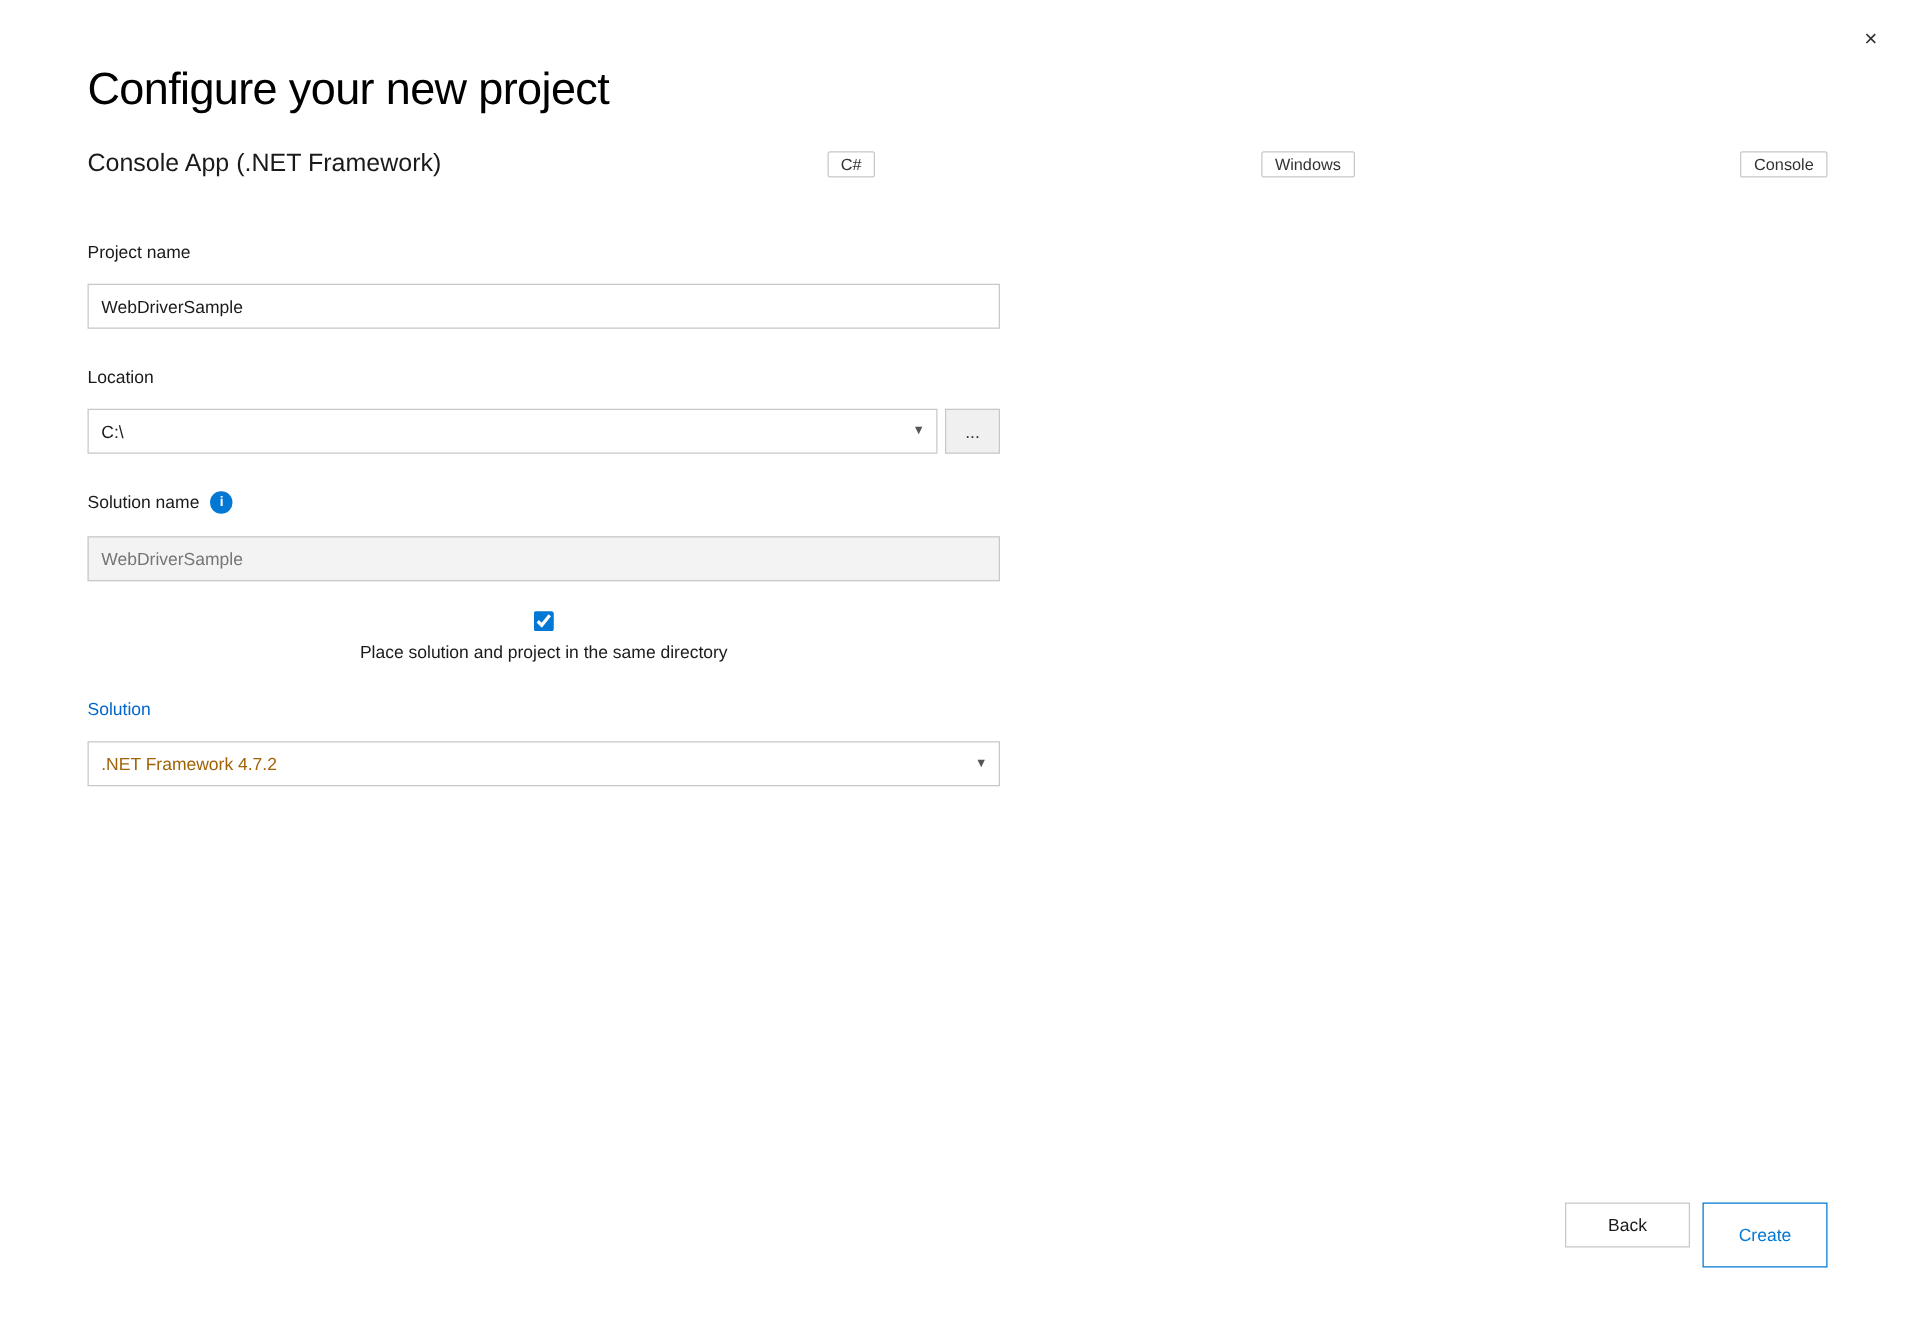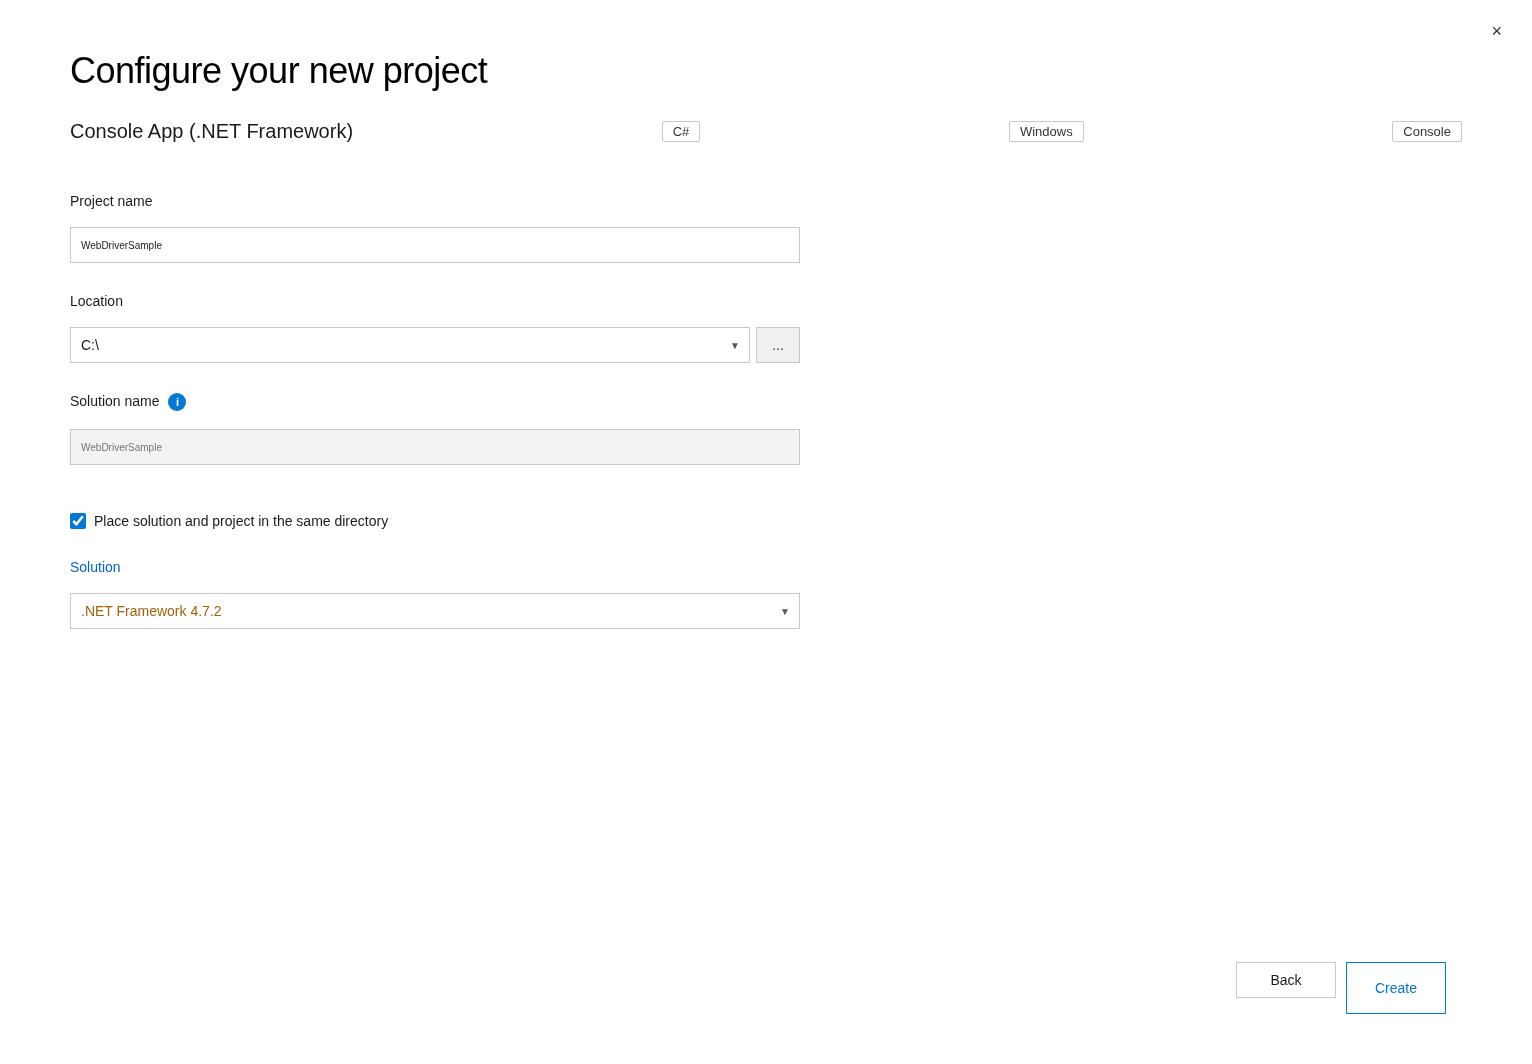--- a/index.html
+++ b/index.html
@@ -103,21 +103,21 @@
       cursor: pointer;
       margin-left: 5px;
       vertical-align: middle;
     }
 
     .text-input {
       width: 100%;
       height: 36px;
       border: 1px solid #c8c8c8;
       padding: 0 10px;
-      font-size: 10px;
+      font-size: 14px;
       color: #1a1a1a;
       background: #fff;
       outline: none;
     }
 
     .text-input.disabled-input {
       background: #f3f3f3;
       color: #a0a0a0;
     }
 
@@ -163,21 +163,22 @@
       font-size: 14px;
       cursor: pointer;
       padding: 0 10px;
       color: #333;
     }
 
     .checkbox-row {
       display: flex;
       align-items: center;
       gap: 8px;
-      margin-top: 36px;
+      margin-top: 12px;
+      flex-direction: column;
     }
 
     .checkbox-input {
       width: 16px;
       height: 16px;
       cursor: pointer;
       accent-color: #0078d4;
     }
 
     .checkbox-label {
@@ -198,21 +199,21 @@
       color: #a16207;
       background: #fff;
       appearance: none;
       outline: none;
       cursor: pointer;
     }
 
     .footer-row {
       position: absolute;
       bottom: 50px;
-      right: 86px;
+      right: 70px;
       display: flex;
       gap: 10px;
     }
 
     .btn-back {
       height: 36px;
       min-width: 100px;
       border: 1px solid #c8c8c8;
       background: #fff;
       font-size: 14px;

